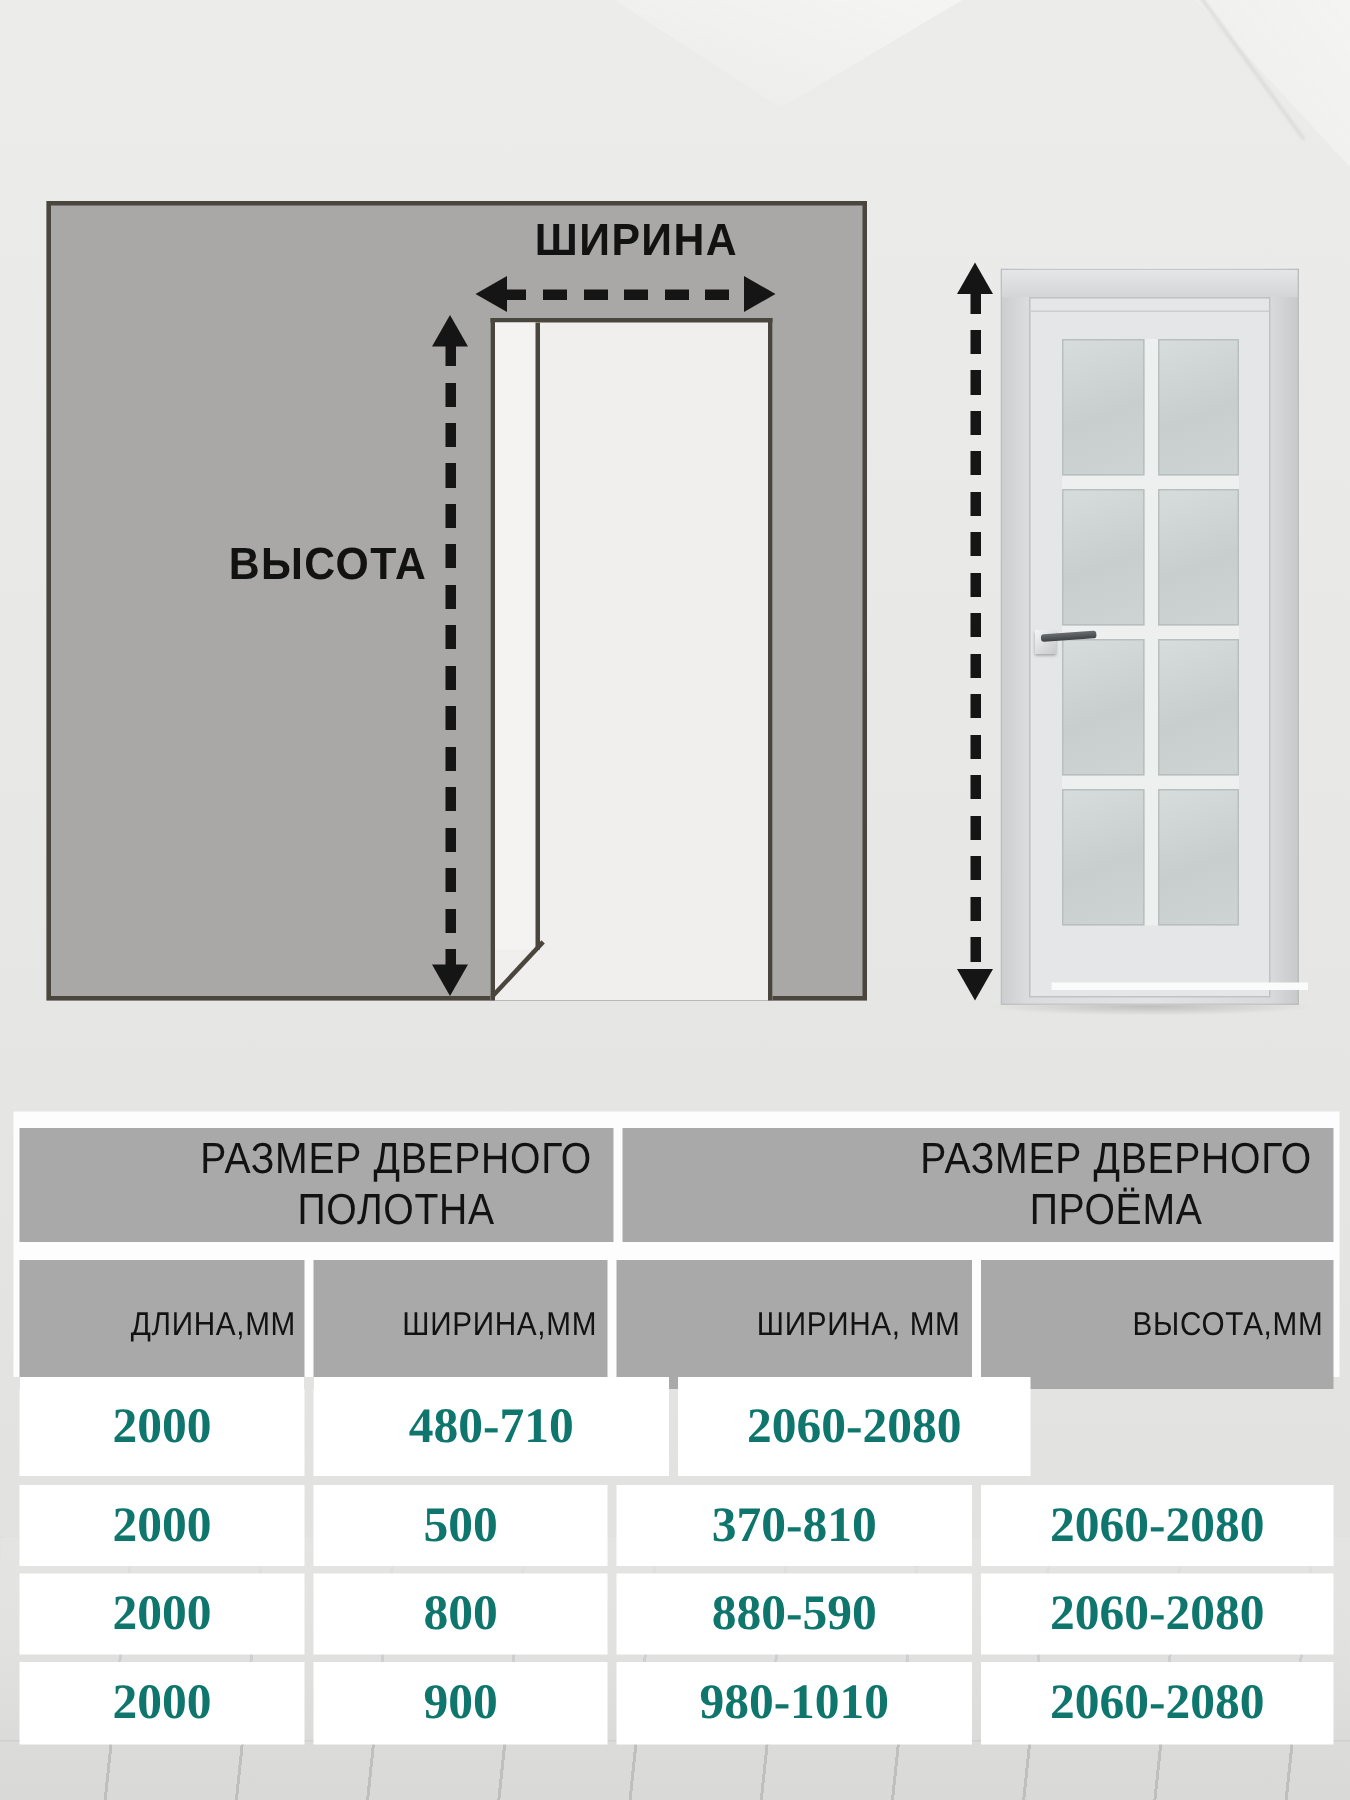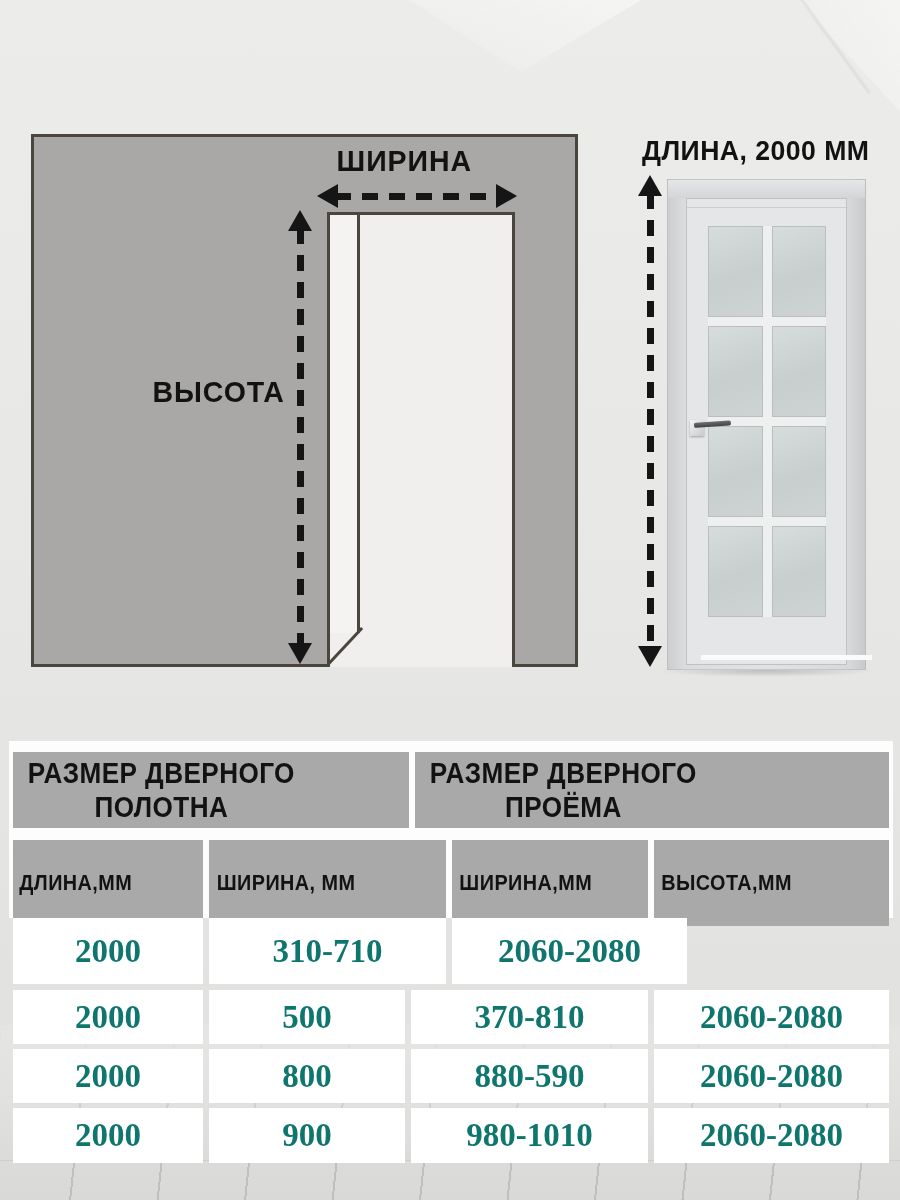--- a/index.html
+++ b/index.html
@@ -30,22 +30,22 @@
     background:#a9a8a6;border:3px solid #4b463d;box-sizing:border-box;}
   .opening{position:absolute;left:327px;top:212px;width:188px;height:455px;
     background:#f0efed;border:3px solid #4b463d;border-bottom:none;box-sizing:border-box;}
   .reveal{position:absolute;left:0;top:0;width:30px;height:418px;background:#f4f3f1;
     border-right:3px solid #4b463d;box-sizing:border-box;}
   .reveal-diag{position:absolute;left:-2px;top:448px;width:50px;height:3px;background:#4b463d;
     transform:rotate(-47deg);transform-origin:0 50%;}
   
   .lbl{position:absolute;color:#121212;font-weight:bold;}
   .lbl-inner{display:inline-block;transform:scaleX(.95);transform-origin:center;}
-  .lbl-width{left:304px;top:144px;width:200px;text-align:center;font-size:30px;letter-spacing:1px;}
-  .lbl-height{left:138px;top:360px;width:150px;text-align:right;font-size:30px;letter-spacing:1px;margin-top:15px;}
+  .lbl-width{left:324px;top:144px;width:200px;text-align:center;font-size:30px;letter-spacing:1px;}
+  .lbl-height{left:138px;top:360px;width:150px;text-align:right;font-size:30px;letter-spacing:1px;}
   .lbl-length{left:626px;top:135px;width:260px;text-align:center;font-size:28px;letter-spacing:.5px;white-space:nowrap;}
   
   .arrow{position:absolute;}
   .arrow-h{height:26px;}
   .arrow-h .shaft{position:absolute;left:17px;right:17px;top:50%;height:7px;margin-top:-3.5px;
     background:repeating-linear-gradient(90deg,#151515 0 16px,transparent 16px 27px);}
   .arrow-h .head-w{position:absolute;left:-1px;top:50%;margin-top:-12px;width:0;height:0;
     border-top:12px solid transparent;border-bottom:12px solid transparent;border-right:21px solid #151515;}
   .arrow-h .head-e{position:absolute;right:-1px;top:50%;margin-top:-12px;width:0;height:0;
     border-top:12px solid transparent;border-bottom:12px solid transparent;border-left:21px solid #151515;}
@@ -83,22 +83,22 @@
     background:radial-gradient(ellipse at center,rgba(110,110,110,.32),rgba(110,110,110,0) 70%);}
   
   .tbl-panel{position:absolute;left:9px;top:741px;width:884px;height:177px;background:#fdfdfd;}
   .trow{position:absolute;left:13px;width:876px;display:flex;gap:6px;}
   .row-group{top:752px;height:76px;}
   .row-cols{top:840px;height:86px;border-radius:26px;}
   .row-d1{top:918px;height:66px;}
   .row-d2{top:990px;height:54px;}
   .row-d3{top:1049px;height:54px;}
   .row-d4{top:1108px;height:55px;}
-  .hcell{background:#a9a9a9;color:#121212;display:flex;align-items:center;justify-content:flex-start;
-    font-weight:bold;text-align:center;}
+  .hcell{background:#a9a9a9;color:#121212;display:flex;align-items:center;justify-content:flex-end;
+    font-weight:normal;text-align:center;}
   .hcell .cond{display:inline-block;transform:scaleX(.9);transform-origin:center;}
   .row-group .hcell{font-size:29px;line-height:1.18;letter-spacing:.5px;}
   .row-cols .hcell{font-size:22px;letter-spacing:.5px;}
   .gc1{flex:0 0 396px;}
   .gc2{flex:0 0 474px;}
   .w1{flex:0 0 190px;}
   .w2{flex:0 0 196px;}
   .w3{flex:0 0 237px;}
   .w4{flex:0 0 235px;}
   .dcell{background:#ffffff;color:#0f766e;display:flex;align-items:center;justify-content:center;
@@ -121,23 +121,20 @@
     <div class="reveal"></div>
     <div class="reveal-diag"></div>
   </div>
 
   <div class="lbl lbl-width">
     <span class="lbl-inner">ШИРИНА</span>
   </div>
   <div class="lbl lbl-height">
     <span class="lbl-inner">ВЫСОТА</span>
   </div>
-  <div class="lbl lbl-length">
-    <span class="lbl-inner">ДЛИНА, 2000 ММ</span>
-  </div>
 
   <div id="arrow-width" class="arrow arrow-h">
     <div class="head-w"></div>
     <div class="shaft"></div>
     <div class="head-e"></div>
   </div>
   <div id="arrow-height" class="arrow arrow-v">
     <div class="head-n"></div>
     <div class="shaft"></div>
     <div class="head-s"></div>
@@ -184,34 +181,34 @@
         <span class="line">РАЗМЕР ДВЕРНОГО</span>
         <span class="line">ПРОЁМА</span>
       </span>
     </div>
   </div>
 
   <div class="trow row-cols">
     <div class="hcell w1">
       <span class="cond">ДЛИНА,ММ</span>
     </div>
+    <div class="hcell w2">
+      <span class="cond">ШИРИНА,ММ</span>
+    </div>
     <div class="hcell w3">
       <span class="cond">ШИРИНА, ММ</span>
     </div>
-    <div class="hcell w2">
-      <span class="cond">ШИРИНА,ММ</span>
-    </div>
     <div class="hcell w4">
       <span class="cond">ВЫСОТА,ММ</span>
     </div>
   </div>
 
   <div class="trow row-d1">
     <div class="dcell w1">2000</div>
-    <div class="dcell w3">310-710</div>
+    <div class="dcell w3">480-710</div>
     <div class="dcell w4">2060-2080</div>
   </div>
 
   <div class="trow row-d2">
     <div class="dcell w1">2000</div>
     <div class="dcell w2">500</div>
     <div class="dcell w3">370-810</div>
     <div class="dcell w4">2060-2080</div>
   </div>
 

